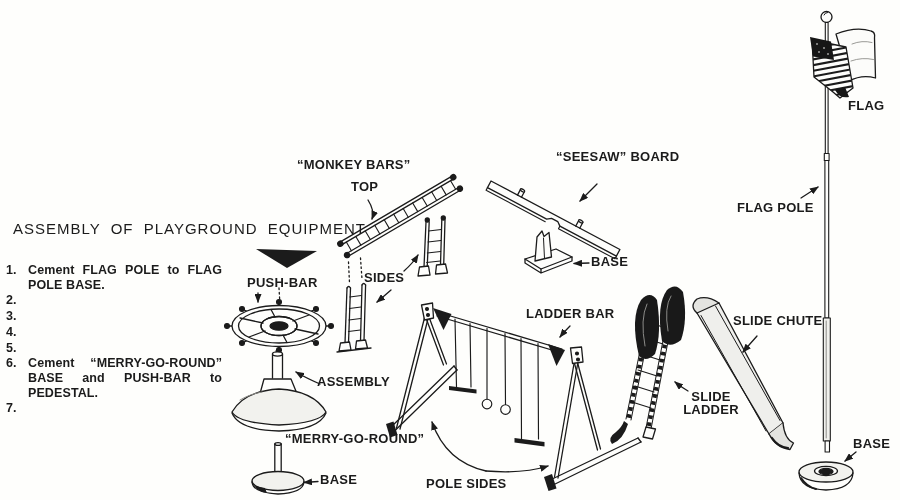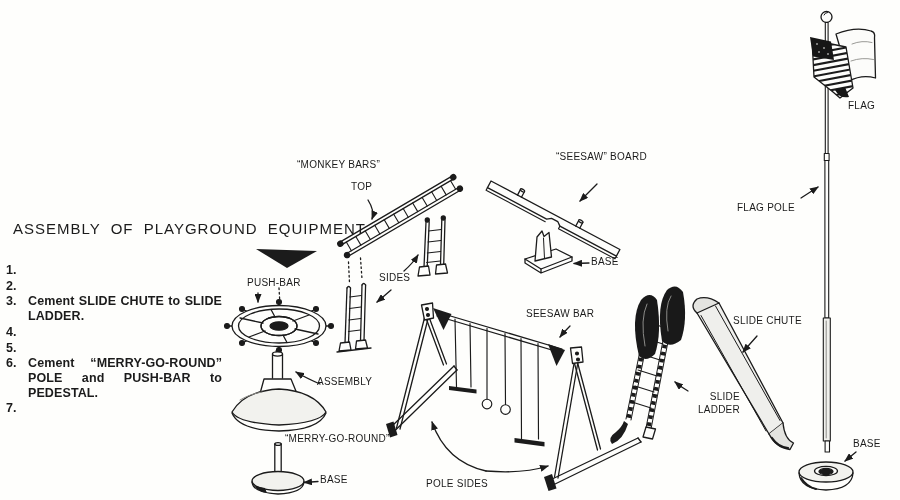--- a/index.html
+++ b/index.html
@@ -6,23 +6,23 @@
   .sheet{position:relative;width:900px;height:500px;background:#fefefc;overflow:hidden;
          font-family:"Liberation Sans",sans-serif;color:#1b1b1b;}
   .art{position:absolute;left:0;top:0;width:900px;height:500px;}
   .title{position:absolute;left:13px;top:220px;font-size:15px;font-weight:normal;
          letter-spacing:1px;word-spacing:5px;white-space:nowrap;}
   .steps{position:absolute;left:6px;top:263px;width:216px;margin:0;padding:0;list-style:none;
          font-size:12.5px;font-weight:bold;line-height:14.7px;letter-spacing:.1px;}
   .step{display:flex;margin:0 0 1px 0;}
   .step .num{flex:none;width:22px;}
   .step .txt{flex:1;text-align:justify;}
-  .lbl{position:absolute;font-size:10px;font-weight:normal;letter-spacing:.25px;
+  .lbl{position:absolute;font-size:13px;font-weight:bold;letter-spacing:.25px;
        white-space:nowrap;line-height:13px;}
-  .lbl.wrap{white-space:normal;text-align:right;}
+  .lbl.wrap{white-space:normal;text-align:center;}
 </style>
 </head>
 <body>
 
 <div class="sheet">
 
   <svg class="art" viewBox="0 0 900 500" xmlns="http://www.w3.org/2000/svg">
     <defs>
       <marker id="ah" viewBox="0 0 9 7" markerWidth="9" markerHeight="7" refX="8" refY="3.5" orient="auto" markerUnits="userSpaceOnUse">
         <path d="M0,0 L9,3.5 L0,7 Z" fill="#1b1b1b"></path>
@@ -318,53 +318,53 @@
         <line x1="856" y1="452" x2="845" y2="461" marker-end="url(#ah)"></line>
       </g>
     </g>
   </svg>
 
   <div class="title">ASSEMBLY OF PLAYGROUND EQUIPMENT</div>
 
   <ol class="steps">
     <li class="step">
       <span class="num">1.</span>
+      <span class="txt">Cement FLAG POLE to FLAG POLE BASE.</span>
       </li>
     <li class="step">
       <span class="num">2.</span>
       </li>
     <li class="step">
       <span class="num">3.</span>
-      <span class="txt">Cement SLIDE CHUTE to SLIDE LADDER.</span>
       </li>
     <li class="step">
       <span class="num">4.</span>
       </li>
     <li class="step">
       <span class="num">5.</span>
       </li>
     <li class="step">
       <span class="num">6.</span>
-      <span class="txt">Cement “MERRY-GO-ROUND” POLE and PUSH-BAR to PEDESTAL.</span>
+      <span class="txt">Cement “MERRY-GO-ROUND” BASE and PUSH-BAR to PEDESTAL.</span>
       </li>
     <li class="step">
       <span class="num">7.</span>
       </li>
   </ol>
 
   <div class="lbl" style="left:247px;top:276px">PUSH-BAR</div>
   <div class="lbl" style="left:317px;top:375px">ASSEMBLY</div>
   <div class="lbl" style="left:285px;top:432px">“MERRY-GO-ROUND”</div>
   <div class="lbl" style="left:320px;top:473px">BASE</div>
   <div class="lbl" style="left:297px;top:158px">“MONKEY BARS”</div>
   <div class="lbl" style="left:351px;top:180px">TOP</div>
-  <div class="lbl" style="left:379px;top:271px">SIDES</div>
+  <div class="lbl" style="left:364px;top:271px">SIDES</div>
   <div class="lbl" style="left:556px;top:150px">“SEESAW” BOARD</div>
   <div class="lbl" style="left:591px;top:255px">BASE</div>
-  <div class="lbl" style="left:526px;top:307px">SEESAW BAR</div>
+  <div class="lbl" style="left:526px;top:307px">LADDER BAR</div>
   <div class="lbl" style="left:426px;top:477px">POLE SIDES</div>
   <div class="lbl" style="left:733px;top:314px">SLIDE CHUTE</div>
   <div class="lbl wrap" style="left:682px;top:390px;width:58px">SLIDE LADDER</div>
   <div class="lbl" style="left:848px;top:99px">FLAG</div>
   <div class="lbl" style="left:737px;top:201px">FLAG POLE</div>
   <div class="lbl" style="left:853px;top:437px">BASE</div>
 
 </div>
 
 </body></html>

